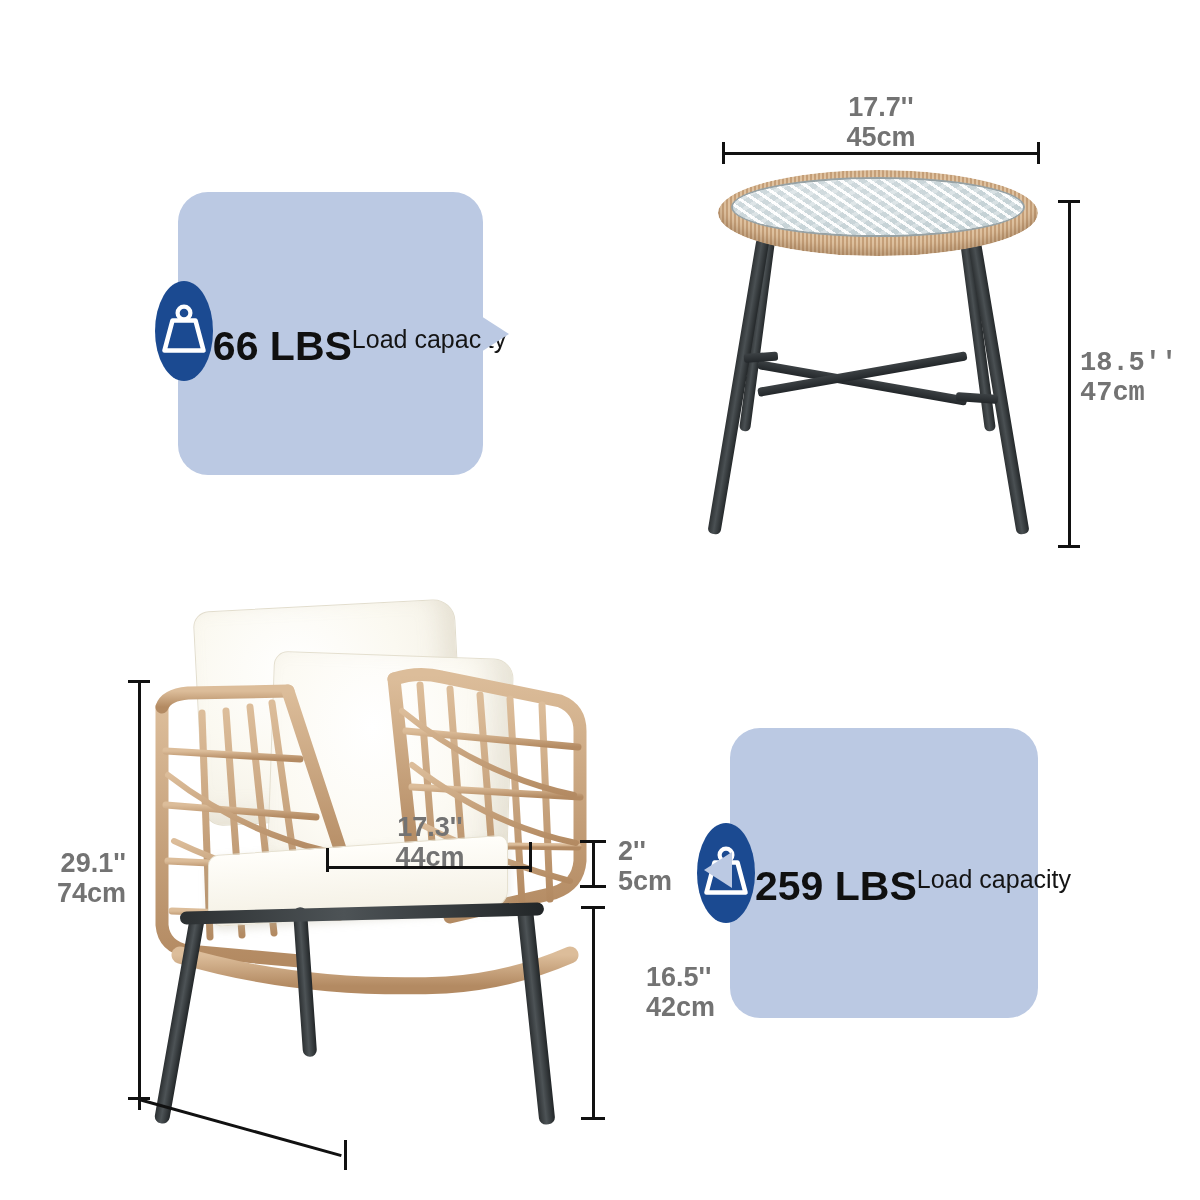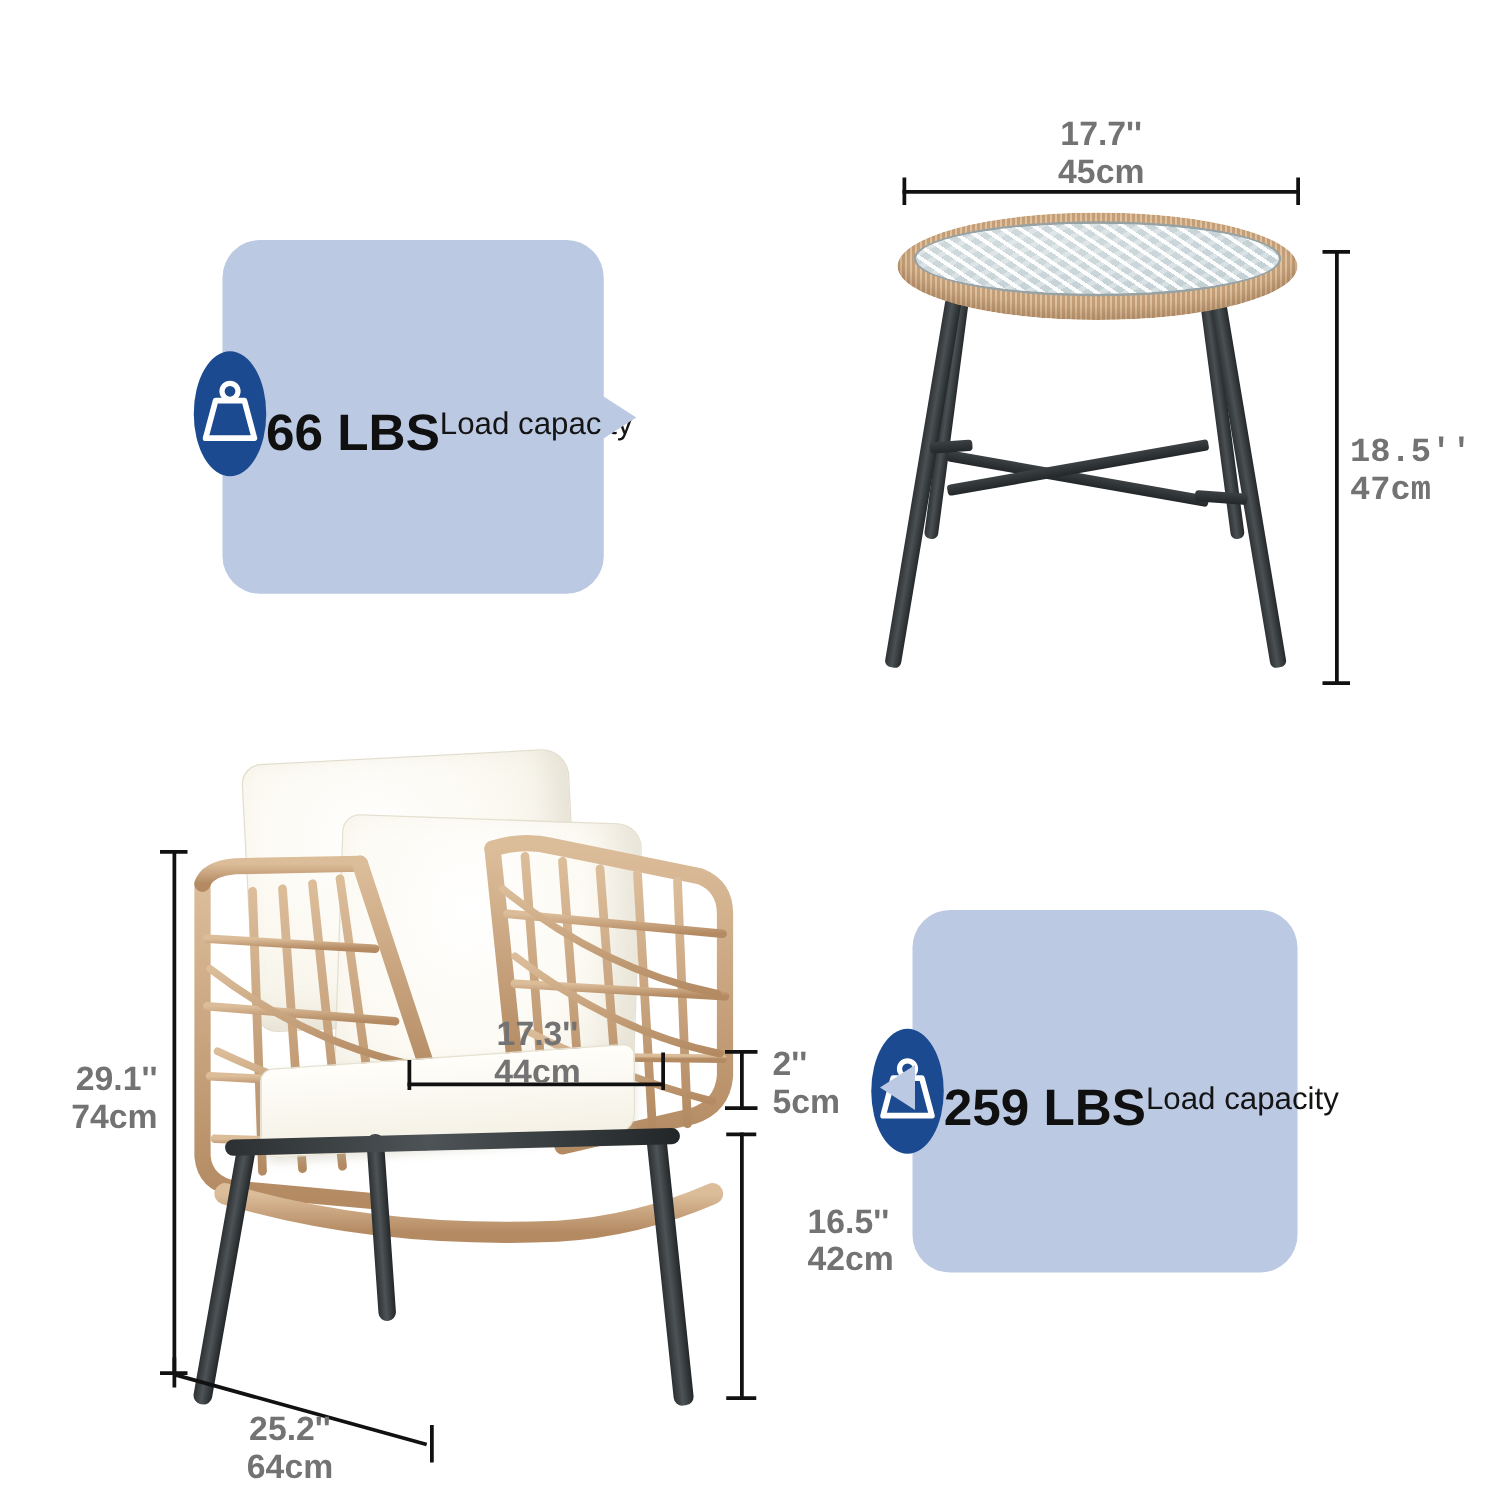--- a/index.html
+++ b/index.html
@@ -317,18 +317,14 @@
     <div class="tick-h" style="top:211px; width:24px; left:-11px;"></div>
   </div>
   <div class="dim-label" style="left:614px; top:962px;margin-left:32px;">
     <div>16.5''</div>
     <div>42cm</div>
   </div>
 
   <div class="rule-d" style="left:139px; top:1098px; width:210px; transform:rotate(15.5deg);"></div>
   <div class="rule-v" style="left:138px; top:1086px; height:24px;"></div>
   <div class="rule-v" style="left:344px; top:1140px; height:30px;"></div>
-  <div class="dim-label center" style="left:152px; top:1128px; width:160px;">
-    <div>25.2''</div>
-    <div>64cm</div>
-  </div>
 
 </div>
 
 </body></html>

